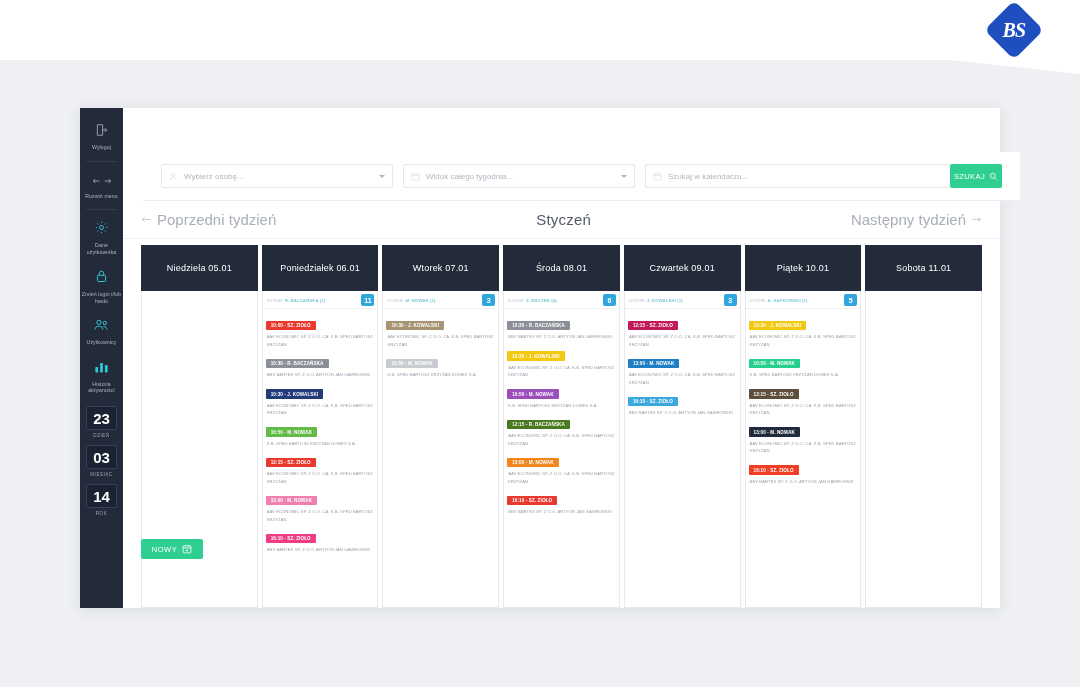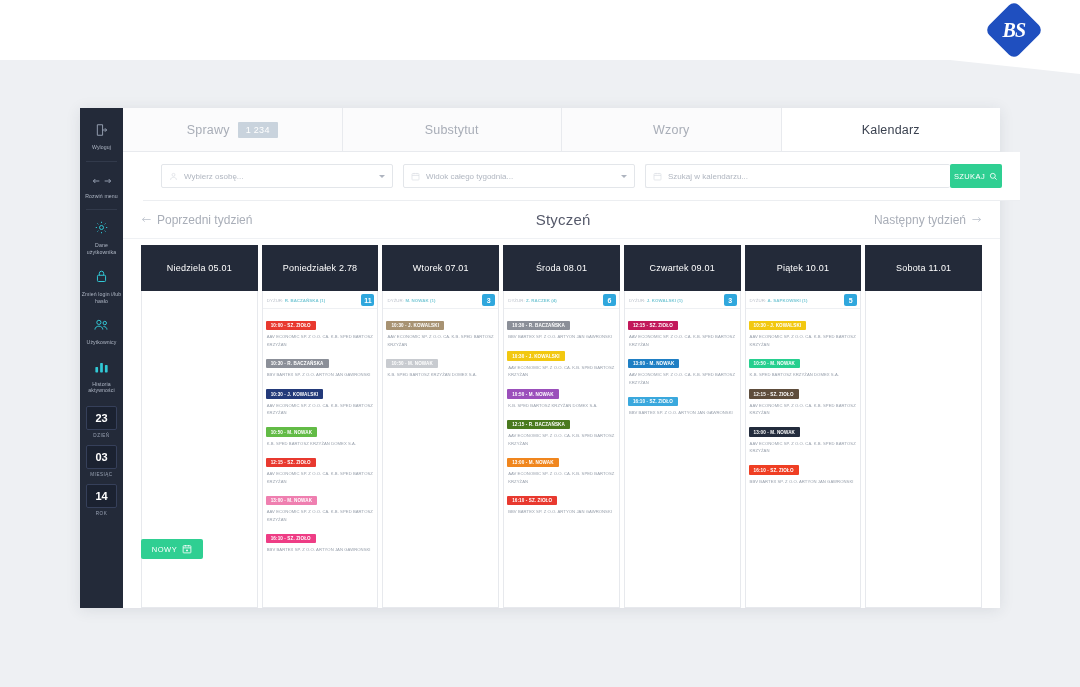--- a/index.html
+++ b/index.html
@@ -63,21 +63,21 @@
     letter-spacing: .1px;
   }
   .sb-sep { width: 31px; height: 1px; background: #323a4b; margin: 3px 0; }
 
   .datebox {
     width: 31px; margin: 5px auto 0; background: #1b2231;
     border: 1px solid #36405a; border-radius: 2px;
     text-align: center; padding: 4px 0 3px;
   }
   .datebox .num {
-    color: #ffffff; font-size: 11px; font-weight: bold; line-height: 15px;
+    color: #ffffff; font-size: 15px; font-weight: bold; line-height: 15px;
     font-family: "Liberation Sans", sans-serif;
   }
   .date-cap {
     font-size: 4.6px; color: #98a1b2; letter-spacing: .5px;
     margin: 3px 0 2px; text-align: center;
   }
 
   
   .tabbar {
     position: absolute; left: 43px; top: 0; width: 877px; height: 44px;
@@ -126,21 +126,21 @@
     align-items: center; justify-content: center; gap: 4px;
     cursor: pointer; border-radius: 2px;
   }
 
   
   .weeknav {
     position: absolute; left: 43px; top: 93px; width: 877px; height: 38px;
     background: #ffffff; border-bottom: 1px solid #eff1f4;
     display: flex; align-items: center; padding: 0 18px;
   }
-  .wn-link { font-size: 12px; color: #a9aeb8; cursor: pointer; display: flex; align-items: center; gap: 5px; }
+  .wn-link { font-size: 15px; color: #a9aeb8; cursor: pointer; display: flex; align-items: center; gap: 5px; }
   .wn-title { flex: 1; text-align: center; font-size: 15px; color: #55596a; letter-spacing: .2px; }
 
   
   .calendar {
     position: absolute; left: 43px; top: 131px; width: 877px; height: 369px;
     background: #ffffff; padding: 6px 18px 0; display: flex; gap: 4px;
   }
   .daycol { flex: 1; display: flex; flex-direction: column; }
   .dayhead {
     background: #232a39; color: #ffffff; text-align: center;
@@ -276,35 +276,20 @@
         <div class="num">03</div>
       </div>
       <div class="date-cap">MIESIĄC</div>
 
       <div class="datebox">
         <div class="num">14</div>
       </div>
       <div class="date-cap">ROK</div>
     </div>
 
-    <div class="tabbar" id="tabbar">
-        <div class="tab">
-          <span>Sprawy</span>
-          <span class="tab-badge">1 234</span>
-        </div>
-        <div class="tab">
-          <span>Substytut</span>
-        </div>
-        <div class="tab">
-          <span>Wzory</span>
-        </div>
-        <div class="tab active">
-          <span>Kalendarz</span>
-        </div>
-      </div>
 
     <div class="filterrow">
       <div class="field f1">
         <span class="fic">
           <svg width="9" height="9" viewBox="0 0 16 16" fill="none" stroke="#bcc2cc" stroke-width="1.3">
             <circle cx="8" cy="5" r="2.6"></circle>
               <path d="M2.8 14c0-2.9 2.3-4.6 5.2-4.6s5.2 1.7 5.2 4.6"></path>
           </svg>
         </span>
         <span>Wybierz osobę...</span>
@@ -361,21 +346,21 @@
     </div>
 
     <div class="calendar" id="calendar">
         <div class="daycol">
           <div class="dayhead">Niedziela 05.01</div>
           <div class="daybody">
             <div class="events"></div>
           </div>
         </div>
         <div class="daycol">
-          <div class="dayhead">Poniedziałek 2.78</div>
+          <div class="dayhead">Poniedziałek 06.01</div>
           <div class="daybody">
             <div class="duty">
               <div class="duty-text"><span>DYŻUR:</span> <b>R. BACZAŃSKA (1)</b></div>
               <div class="duty-badge">11</div>
             </div>
             <div class="events">
               <div class="ev"><div class="ev-chip" style="background: rgb(232, 57, 47);">10:00 - SZ. ZIOŁO</div><div class="ev-desc">AAV ECONOMIC SP. Z O.O. CA. K.B. SPED BARTOSZ KRZYŻAN</div></div>
               <div class="ev"><div class="ev-chip" style="background: rgb(139, 143, 152);">10:30 - R. BACZAŃSKA</div><div class="ev-desc">BBV BARTEX SP. Z O.O. ARTYON JAN GAWROŃSKI</div></div>
               <div class="ev"><div class="ev-chip" style="background: rgb(35, 58, 122);">10:30 - J. KOWALSKI</div><div class="ev-desc">AAV ECONOMIC SP. Z O.O. CA. K.B. SPED BARTOSZ KRZYŻAN</div></div>
               <div class="ev"><div class="ev-chip" style="background: rgb(98, 187, 70);">10:50 - M. NOWAK</div><div class="ev-desc">K.B. SPED BARTOSZ KRZYŻAN DOMEX S.A.</div></div>

